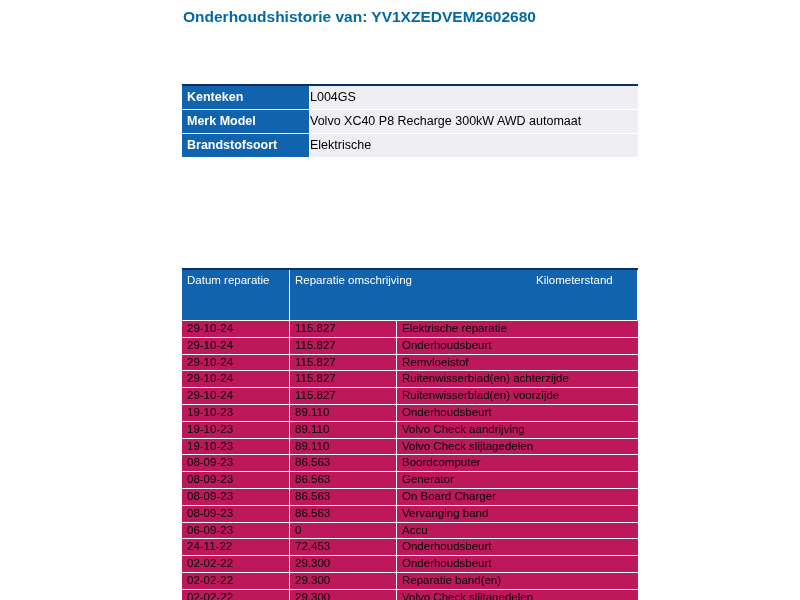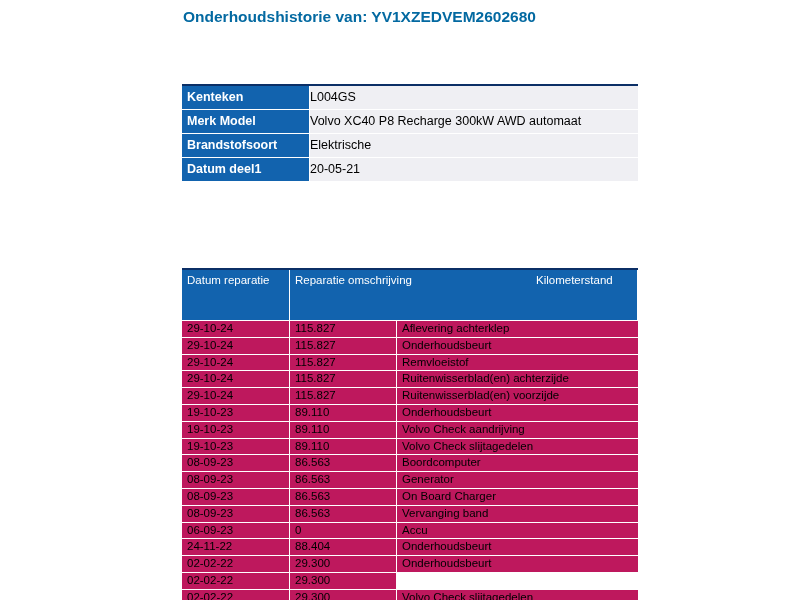--- a/index.html
+++ b/index.html
@@ -101,39 +101,35 @@
   <div class="info-row">
     <div class="info-label">Merk Model</div>
     <div class="info-value">Volvo XC40 P8 Recharge 300kW AWD automaat</div>
   </div>
 
   <div class="info-row">
     <div class="info-label">Brandstofsoort</div>
     <div class="info-value">Elektrische</div>
   </div>
 
-  <div class="info-row">
-    <div class="info-label">Datum deel1</div>
-    <div class="info-value">20-05-21</div>
-  </div>
 </div>
 
   <div class="repair-table">
     <div class="repair-header" id="repair-header">
   <div class="hcell col1">Datum reparatie</div>
 
   <div class="hcell col3">Reparatie omschrijving</div>
 
   <div class="hcell col2">Kilometerstand</div>
 </div>
     <div id="repair-body">
   <div class="rrow">
     <div class="rcell col1">29-10-24</div>
     <div class="rcell col2">115.827</div>
-    <div class="rcell col3">Aflevering achterklep</div>
+    <div class="rcell col3">Elektrische reparatie</div>
   </div>
 
   <div class="rrow">
     <div class="rcell col1">29-10-24</div>
     <div class="rcell col2">115.827</div>
     <div class="rcell col3">Onderhoudsbeurt</div>
   </div>
 
   <div class="rrow">
     <div class="rcell col1">29-10-24</div>
@@ -196,33 +192,34 @@
   </div>
 
   <div class="rrow">
     <div class="rcell col1">06-09-23</div>
     <div class="rcell col2">0</div>
     <div class="rcell col3">Accu</div>
   </div>
 
   <div class="rrow">
     <div class="rcell col1">24-11-22</div>
-    <div class="rcell col2">88.404</div>
+    <div class="rcell col2">72.453</div>
     <div class="rcell col3">Onderhoudsbeurt</div>
   </div>
 
   <div class="rrow">
     <div class="rcell col1">02-02-22</div>
     <div class="rcell col2">29.300</div>
     <div class="rcell col3">Onderhoudsbeurt</div>
   </div>
 
   <div class="rrow">
     <div class="rcell col1">02-02-22</div>
     <div class="rcell col2">29.300</div>
+    <div class="rcell col3">Reparatie band(en)</div>
   </div>
 
   <div class="rrow">
     <div class="rcell col1">02-02-22</div>
     <div class="rcell col2">29.300</div>
     <div class="rcell col3">Volvo Check slijtagedelen</div>
   </div>
 
   <div class="rrow">
     <div class="rcell col1">20-05-21</div>

